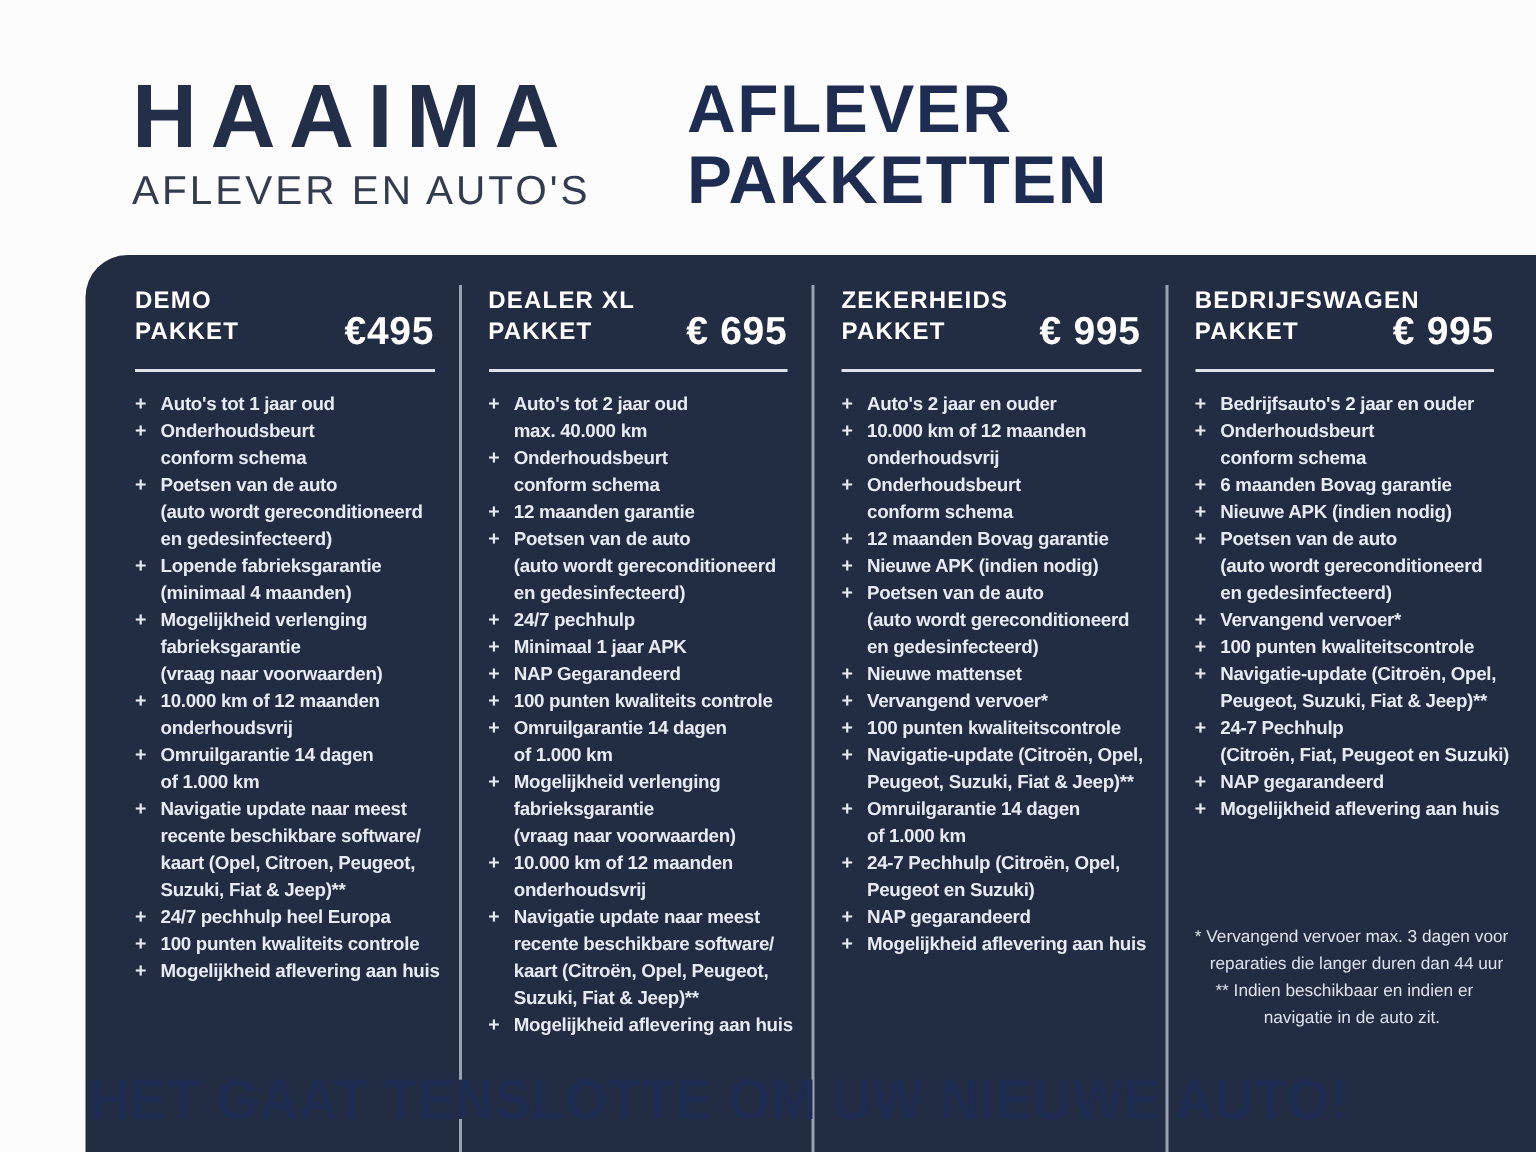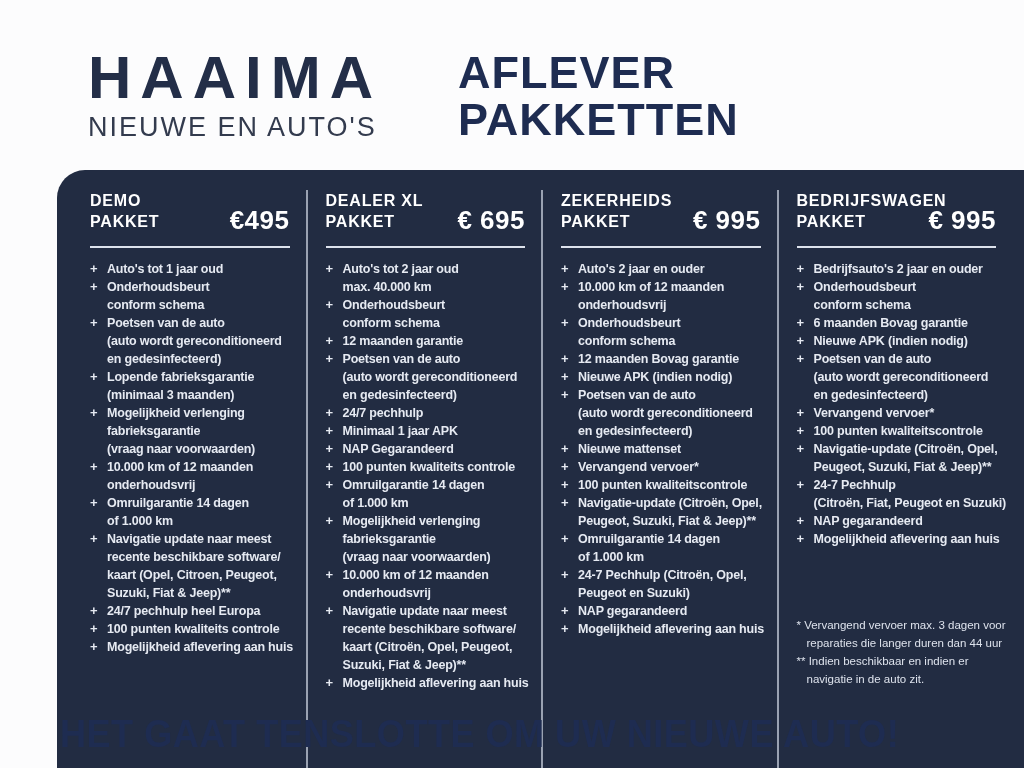--- a/index.html
+++ b/index.html
@@ -61,41 +61,41 @@
   }
   .col-rule { border-top: 2px solid var(--rule); margin: 12px 0; }
 
   .item { display: flex; color: var(--item-text); }
   .item-marker { flex: 0 0 17px; font-size: 13px; font-weight: 700; line-height: 18px; }
   .item-line {
     font-size: 12.5px; font-weight: 700; line-height: 18px;
     letter-spacing: -0.2px; white-space: nowrap;
   }
 
-  .footnotes { margin-top: 68px; color: var(--rule); }
+  .footnotes { margin-top: 68px; color: var(--rule); text-align: center; }
   .footnote-line {
     font-size: 11.5px; font-weight: 400; line-height: 18px;
     letter-spacing: 0; white-space: nowrap;
   }
   .footnote-line.indent { padding-left: 10px; }
 
   
   .tagline {
     position: absolute; left: 60px; top: 713px;
     font-size: 38px; font-weight: 800; color: var(--navy-deep);
     white-space: nowrap; transform: scaleX(0.95); transform-origin: left center;
     letter-spacing: 0.5px;
   }
 </style>
 </head>
 <body>
 
 <div class="logo">
   <div class="brand-name">HAAIMA</div>
-  <div class="brand-subtitle">NIEUWE EN AUTO'S</div>
+  <div class="brand-subtitle">AFLEVER EN AUTO'S</div>
 </div>
 
 <div class="page-title">
   <div>AFLEVER</div>
   <div>PAKKETTEN</div>
 </div>
 
 <div class="panel">
     <div class="col">
       <div class="col-head">
@@ -125,21 +125,21 @@
           <div class="item-lines">
             <div class="item-line">Poetsen van de auto</div>
             <div class="item-line">(auto wordt gereconditioneerd</div>
             <div class="item-line">en gedesinfecteerd)</div>
           </div>
         </div>
         <div class="item">
           <span class="item-marker">+</span>
           <div class="item-lines">
             <div class="item-line">Lopende fabrieksgarantie</div>
-            <div class="item-line">(minimaal 3 maanden)</div>
+            <div class="item-line">(minimaal 4 maanden)</div>
           </div>
         </div>
         <div class="item">
           <span class="item-marker">+</span>
           <div class="item-lines">
             <div class="item-line">Mogelijkheid verlenging</div>
             <div class="item-line">fabrieksgarantie</div>
             <div class="item-line">(vraag naar voorwaarden)</div>
           </div>
         </div>

